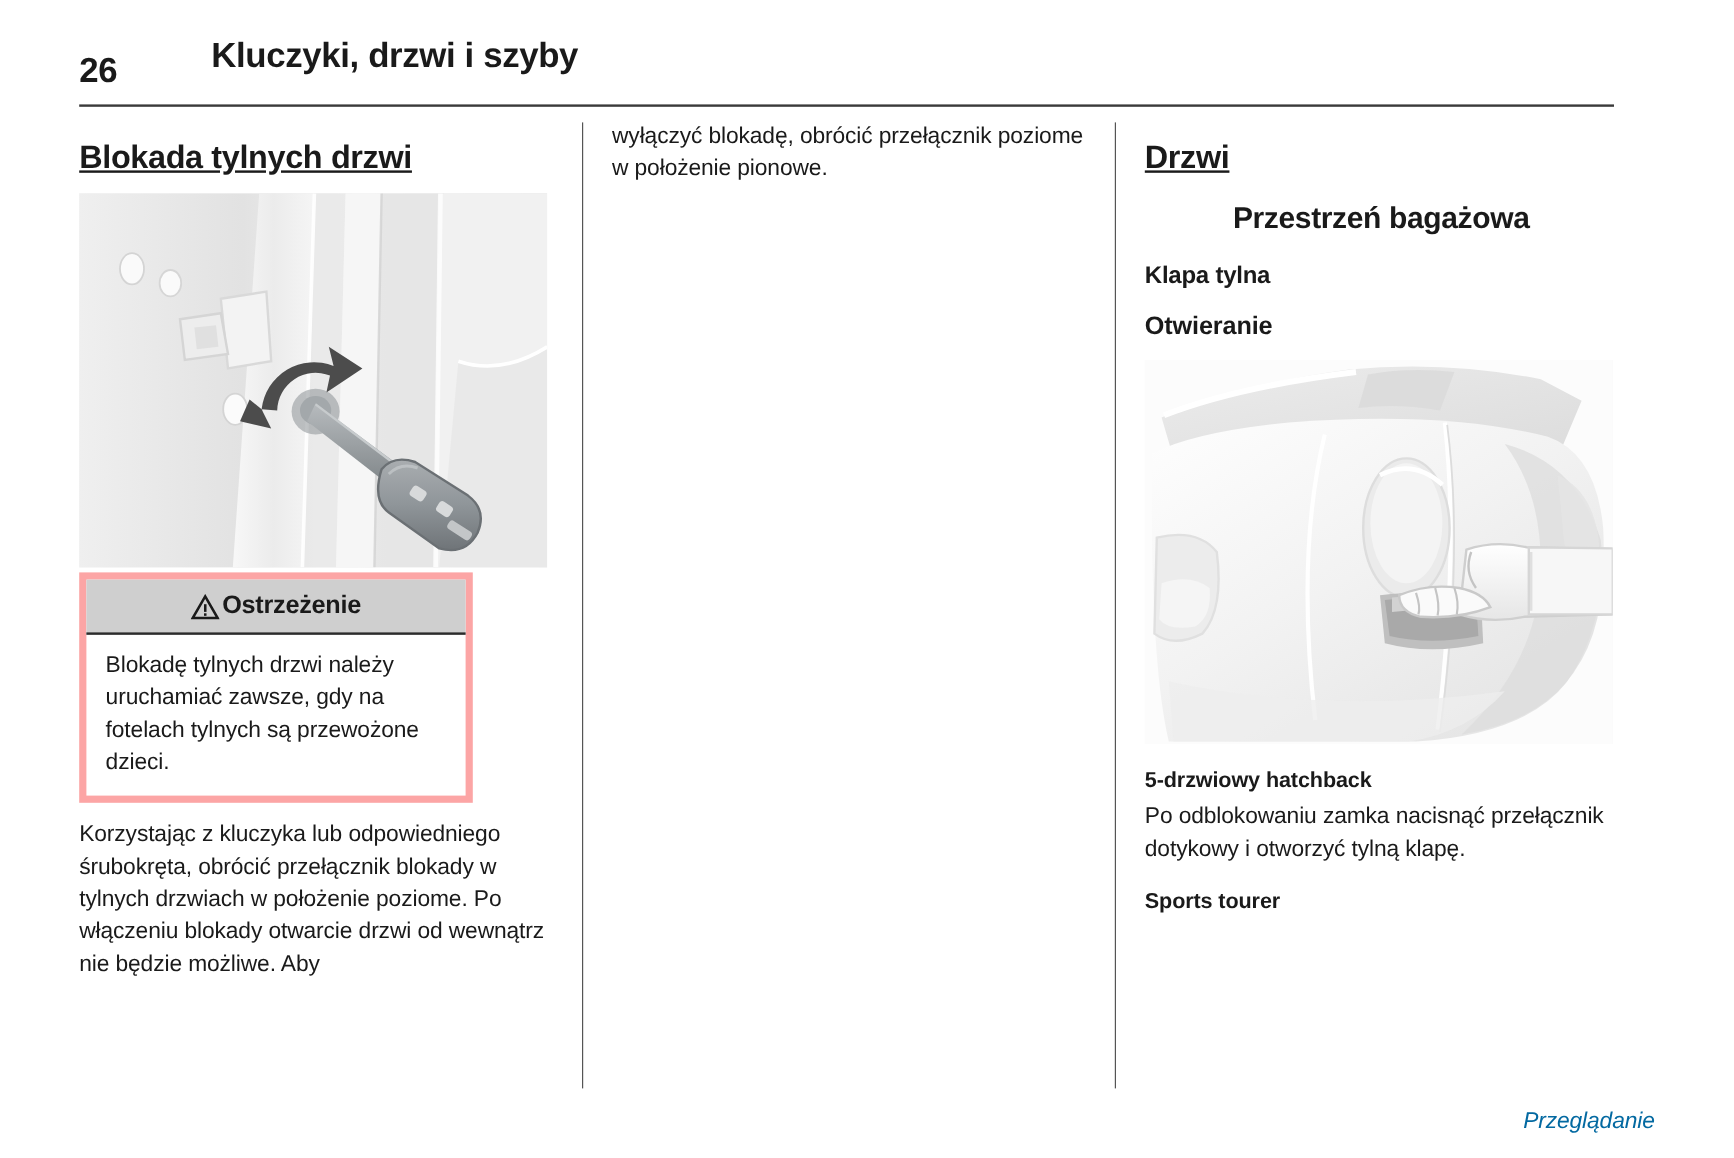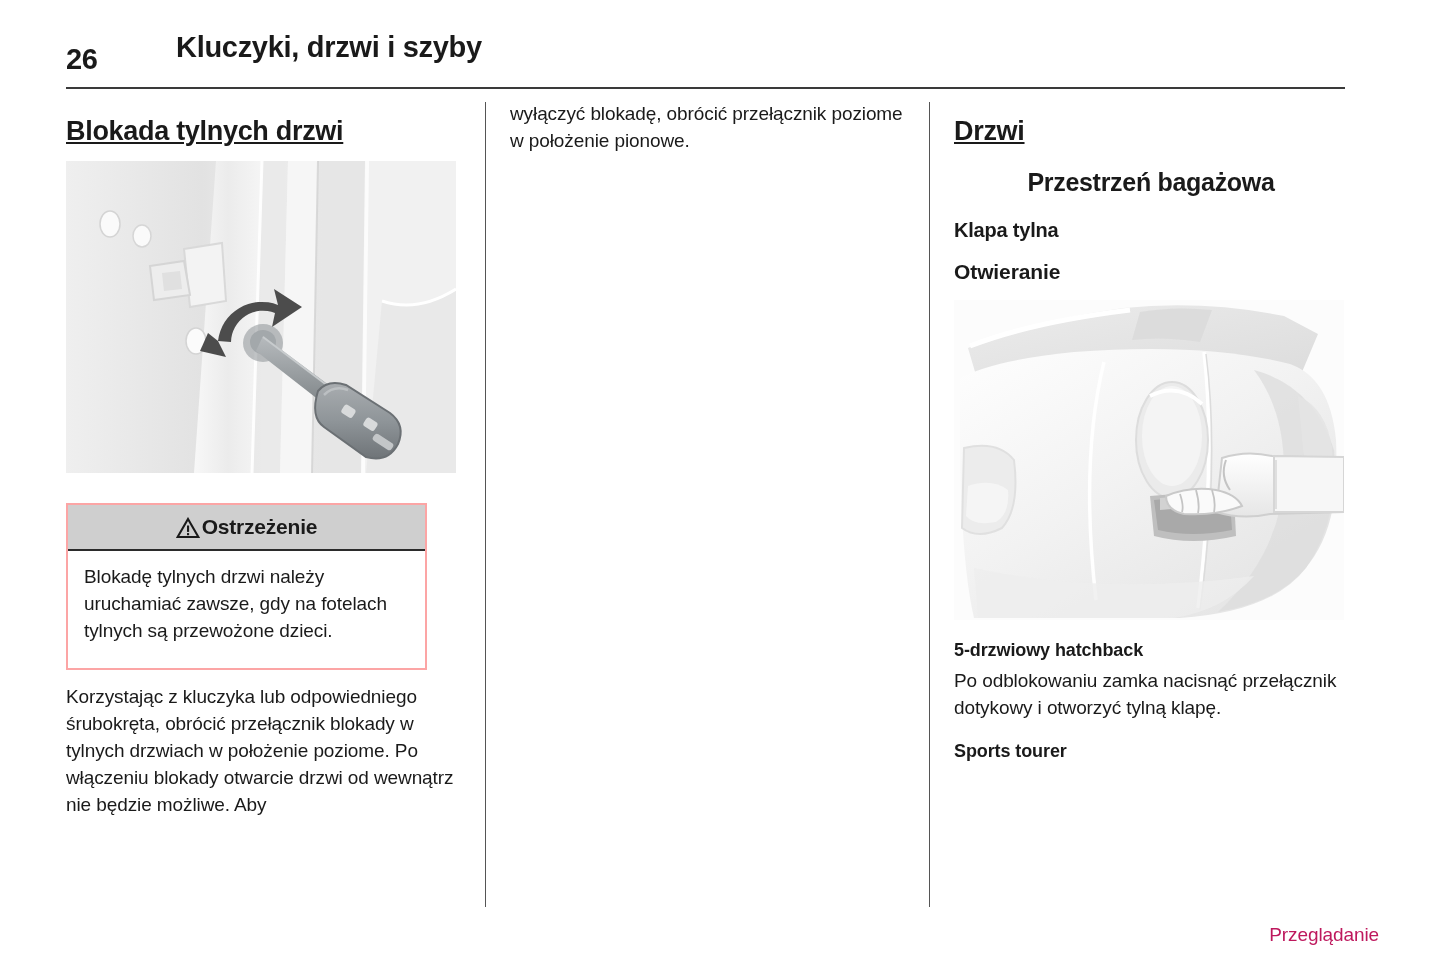--- a/index.html
+++ b/index.html
@@ -137,23 +137,23 @@
   }
   .figure-hatch {
     height: 320px;
     margin-top: 11px;
     background: #fbfbfb;
   }
   .figure svg { display: block; }
 
   
   .warnbox {
-    margin-top: 30px;
-    width: 361px;
-    border: 2px solid #fca5a5;
+    margin-top: 4px;
+    width: 328px;
+    border: 6px solid #fca5a5;
     box-sizing: border-box;
   }
   .warnbox-head {
     background: #cfcfcf;
     border-bottom: 2px solid #2b2b2b;
     height: 44px;
     display: flex;
     align-items: center;
     justify-content: center;
   }
@@ -165,37 +165,38 @@
     position: relative;
     top: 1px;
   }
   .warnbox-title {
     font-size: 21px;
     font-weight: bold;
     letter-spacing: -0.2px;
     line-height: 26px;
   }
   .warnbox-body {
-    padding: 12px 14px 24px 16px;
+    padding: 12px 14px 14px 16px;
   }
   .warnbox-body p {
     margin: 0;
     font-size: 19px;
     line-height: 27px;
     letter-spacing: -0.1px;
   }
 
   
   .page-footer {
     position: absolute;
     right: 66px;
     bottom: 19px;
     font-size: 19px;
-    color: #be185d;
-    letter-spacing: -0.1px;
+    color: #0369a1;
+    letter-spacing: -0.1px;
+    font-style: italic;
   }
 </style>
 </head>
 <body>
 
 <div class="page-header">
   <div class="page-number">26</div>
   <div class="page-title">Kluczyki, drzwi i szyby</div>
 </div>
 <div class="header-rule"></div>

